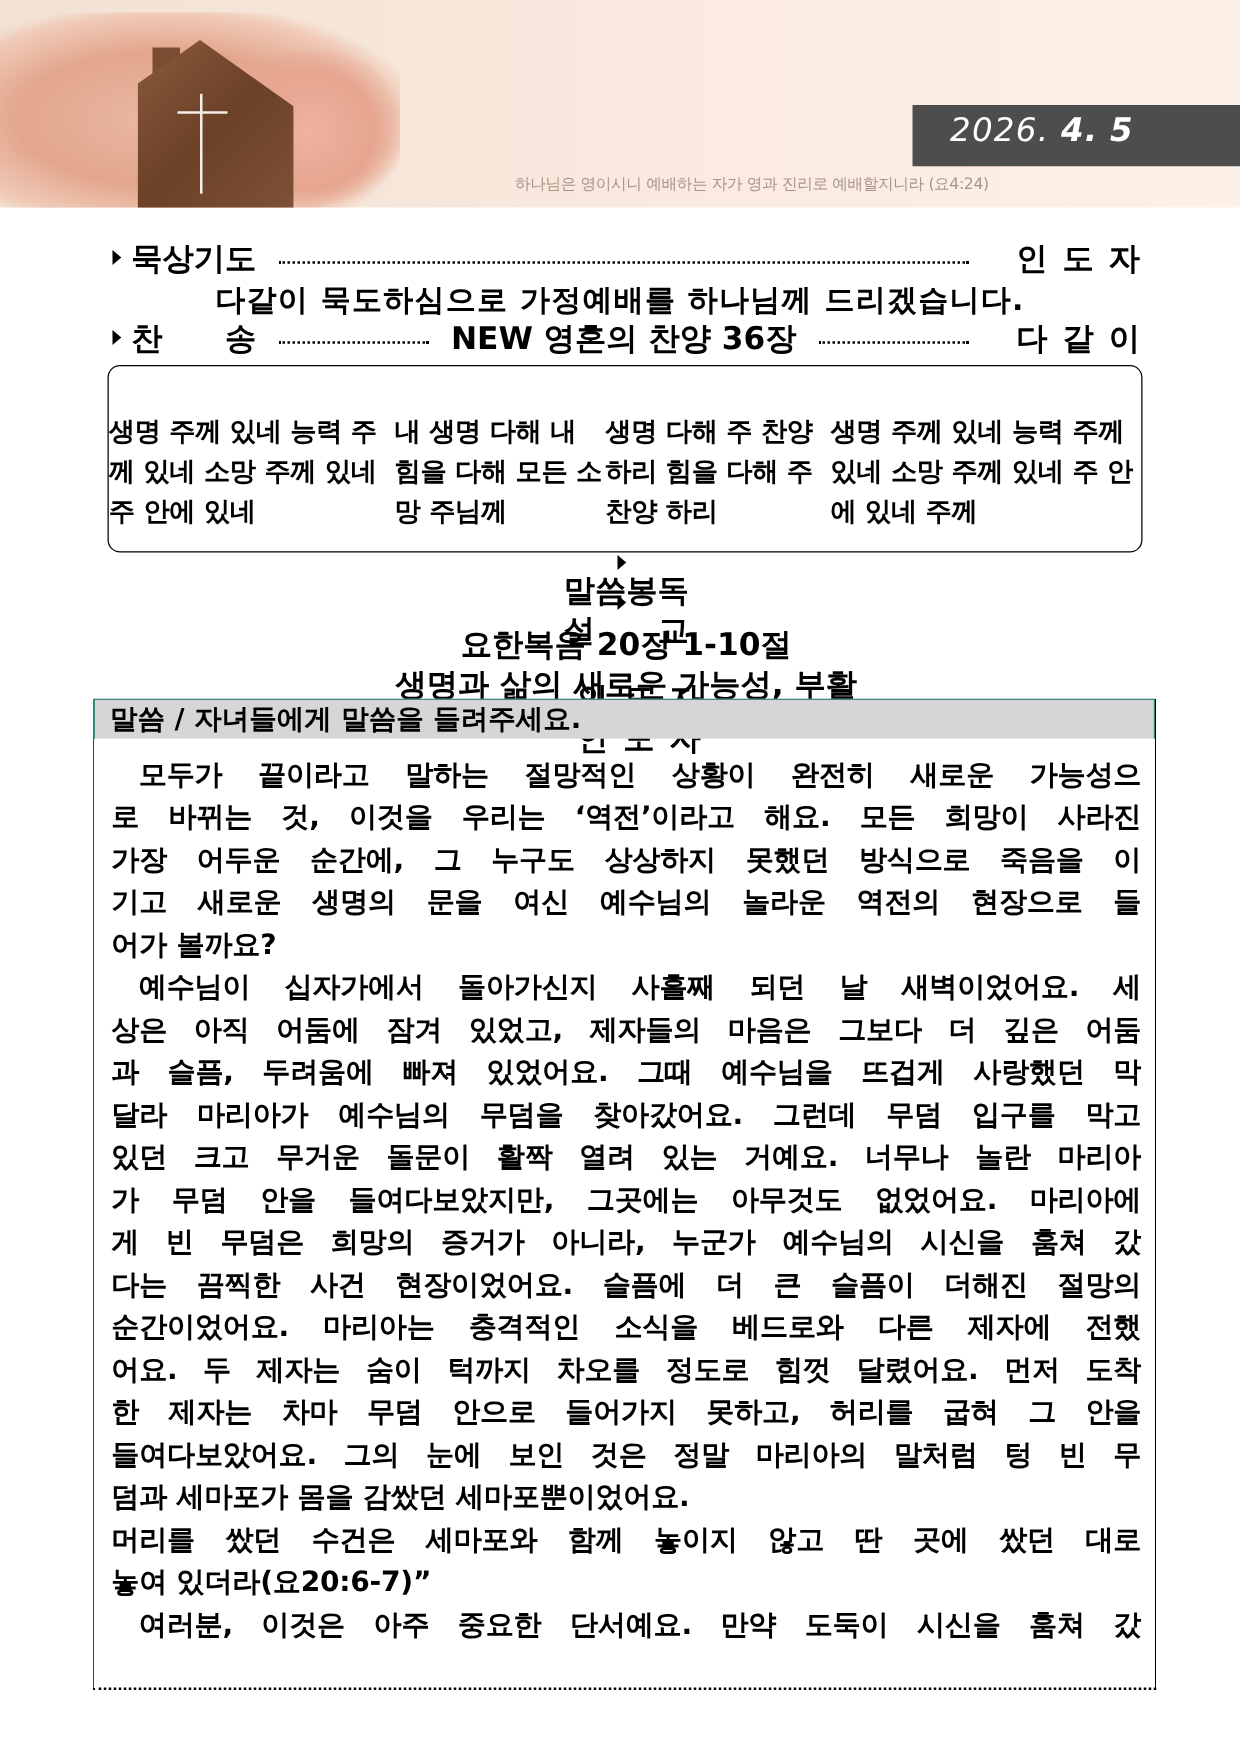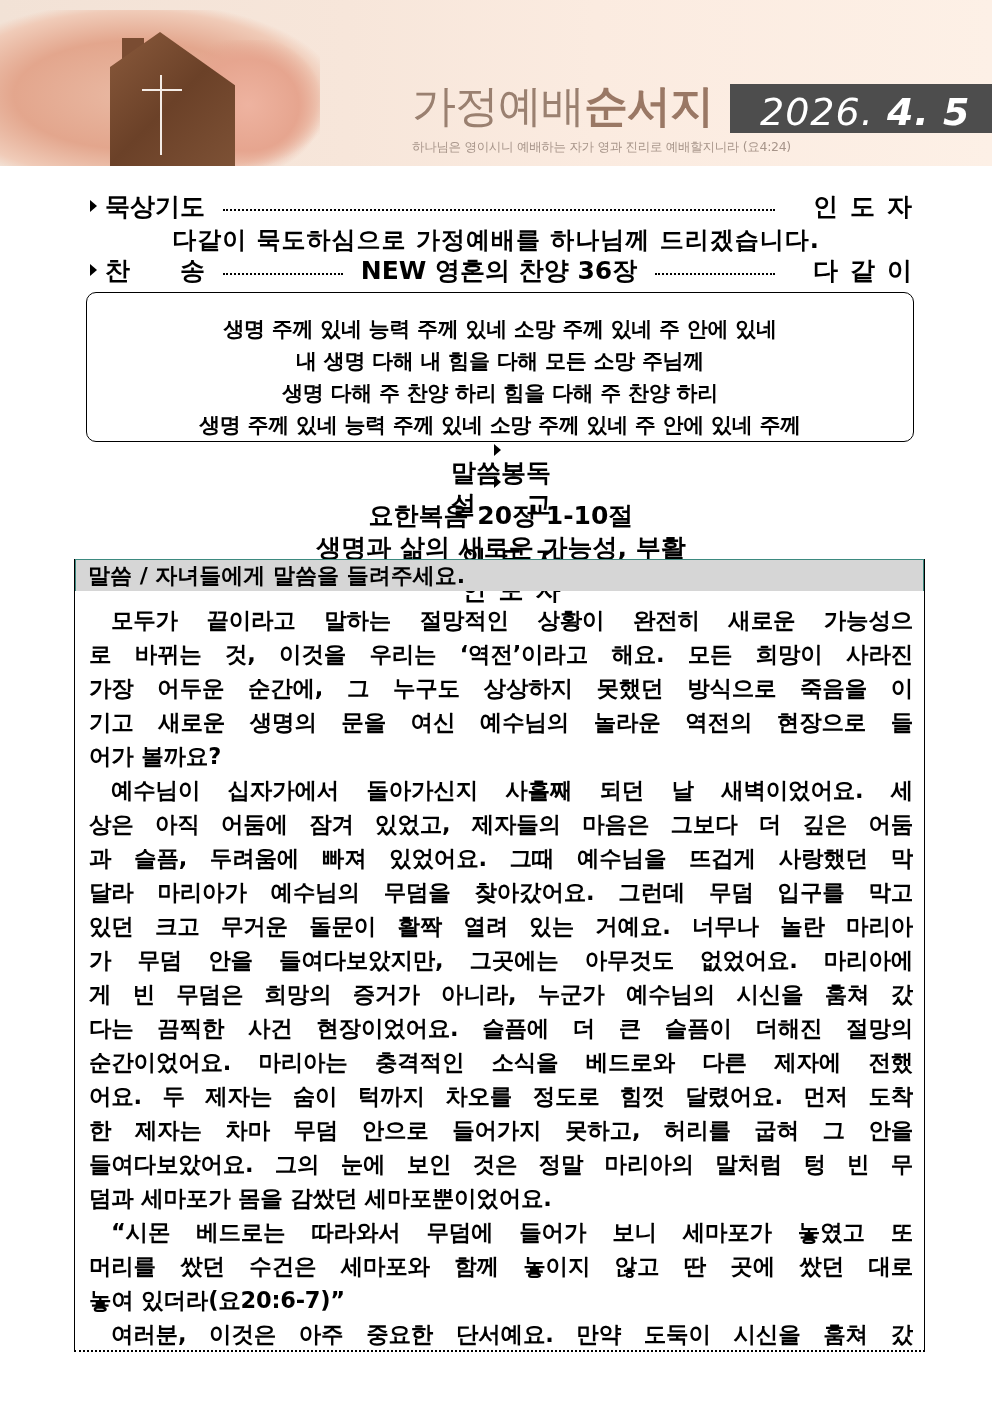--- a/index.html
+++ b/index.html
@@ -36,21 +36,21 @@
       position: absolute; left: 412px; top: 80px; font-size: 44px; line-height: 52px;
       color: #9a8070; font-weight: 300; letter-spacing: -1px;
       font-family: "DejaVu Sans", sans-serif;
     }
     .title .bold { font-weight: 700; color: #9a7865; }
     .date-box {
       position: absolute; left: 730px; top: 84px; width: 262px; height: 49px;
       background: #4d4d4d; color: #fff;
     }
     .date-text {
-      position: absolute; left: 30px; top: 6px; font-size: 38px; font-style: italic;
+      position: absolute; left: 30px; top: 6px; font-size: 26px; font-style: italic;
       font-family: "DejaVu Sans", sans-serif; letter-spacing: 1px;
     }
     .date-text .big { font-weight: 700; }
     .subtitle {
       position: absolute; left: 412px; top: 139px; font-size: 12.5px; color: #a7958a;
       font-family: "DejaVu Sans", sans-serif; letter-spacing: -0.3px;
     }
 
     
     .row {
@@ -65,21 +65,21 @@
     .right { letter-spacing: 12px; margin-right: -12px; margin-left: 20px; }
 
     .prayer-line {
       position: absolute; left: 0; width: 992px; top: 224px; text-align: center;
       font-size: 24px; font-weight: 700; font-family: "DejaVu Sans", sans-serif; letter-spacing: 1px;
     }
 
     .lyrics {
       position: absolute; left: 86px; top: 292px; width: 828px; height: 150px;
       border: 1.5px solid #000; border-radius: 10px;
-      display: flex; flex-direction: column; justify-content: center; align-items: center;
+      display: flex; flex-direction: row; justify-content: center; align-items: center;
       padding-top: 20px;
     }
     .lyrics div {
       font-size: 21px; font-weight: 700; line-height: 32px; font-family: "DejaVu Sans", sans-serif;
       letter-spacing: -0.3px;
     }
 
     
     .sermon-box {
       position: absolute; left: 74px; top: 559px; width: 851px; height: 793px;
@@ -105,23 +105,20 @@
 <body>
 
 <div class="banner">
   <div class="hands"></div>
   <div class="hand2"></div>
   <div class="chimney"></div>
   <div class="house"></div>
   <div class="cross-v"></div>
   <div class="cross-h"></div>
 
-  <div class="title">
-    <span>가정예배</span><span class="bold">순서지</span>
-  </div>
   <div class="date-box">
     <div class="date-text">
       <span>2026.</span>
       <span class="big">4.</span>
       <span class="big">5</span>
     </div>
   </div>
   <div class="subtitle">하나님은 영이시니 예배하는 자가 영과 진리로 예배할지니라 (요4:24)</div>
 </div>
 
@@ -182,18 +179,17 @@
     <span class="line">달라 마리아가 예수님의 무덤을 찾아갔어요. 그런데 무덤 입구를 막고</span>
     <span class="line">있던 크고 무거운 돌문이 활짝 열려 있는 거예요. 너무나 놀란 마리아</span>
     <span class="line">가 무덤 안을 들여다보았지만, 그곳에는 아무것도 없었어요. 마리아에</span>
     <span class="line">게 빈 무덤은 희망의 증거가 아니라, 누군가 예수님의 시신을 훔쳐 갔</span>
     <span class="line">다는 끔찍한 사건 현장이었어요. 슬픔에 더 큰 슬픔이 더해진 절망의</span>
     <span class="line">순간이었어요. 마리아는 충격적인 소식을 베드로와 다른 제자에 전했</span>
     <span class="line">어요. 두 제자는 숨이 턱까지 차오를 정도로 힘껏 달렸어요. 먼저 도착</span>
     <span class="line">한 제자는 차마 무덤 안으로 들어가지 못하고, 허리를 굽혀 그 안을</span>
     <span class="line">들여다보았어요. 그의 눈에 보인 것은 정말 마리아의 말처럼 텅 빈 무</span>
     <span class="line last">덤과 세마포가 몸을 감쌌던 세마포뿐이었어요.</span>
-    <span class="line indent">“시몬 베드로는 따라와서 무덤에 들어가 보니 세마포가 놓였고 또</span>
     <span class="line">머리를 쌌던 수건은 세마포와 함께 놓이지 않고 딴 곳에 쌌던 대로</span>
     <span class="line last">놓여 있더라(요20:6-7)”</span>
     <span class="line indent">여러분, 이것은 아주 중요한 단서예요. 만약 도둑이 시신을 훔쳐 갔</span>
   </div>
 </div>
 
 </body></html>

